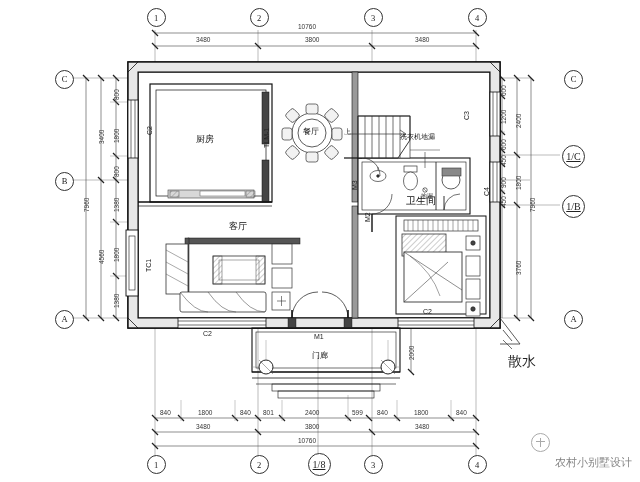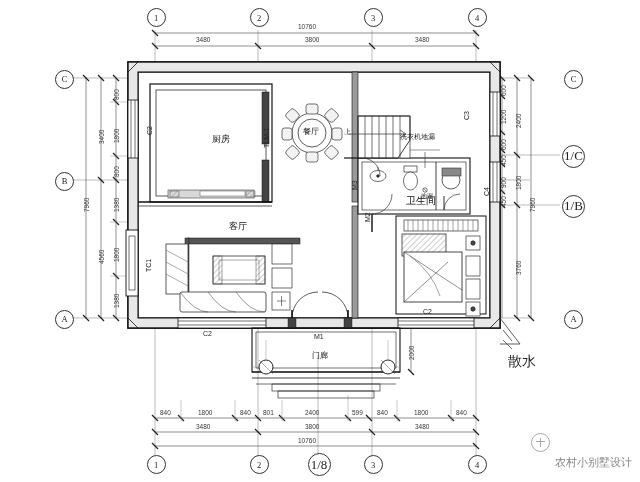--- a/index.html
+++ b/index.html
@@ -4,21 +4,21 @@
 <style>
   html,body{margin:0;padding:0;background:#ffffff;}
   body{width:640px;height:482px;position:relative;overflow:hidden;
        font-family:"Liberation Sans","DejaVu Sans",sans-serif;color:#1a1a1a;}
   #plan{position:absolute;left:0;top:0;width:640px;height:482px;}
   .dim{position:absolute;font-size:6.5px;color:#333;white-space:nowrap;line-height:1;}
   .dim.vert{transform:rotate(-90deg);transform-origin:left top;}
   .gcirc{position:absolute;width:17px;height:17px;border:1.1px solid #333;border-radius:50%;
          font-size:8.5px;display:flex;align-items:center;justify-content:center;color:#222;
          background:#fff;font-family:"Liberation Serif",serif;}
-  .gcirc.wide{width:21px;height:21px;font-size:13px;}
+  .gcirc.wide{width:21px;height:21px;font-size:10px;text-decoration:underline;}
   .room{position:absolute;font-size:9px;color:#111;white-space:nowrap;line-height:1;}
   .tiny{position:absolute;font-size:6px;color:#222;white-space:nowrap;line-height:1;}
   .tiny.vert{transform:rotate(-90deg);transform-origin:left top;}
   #watermark{position:absolute;right:8px;bottom:12px;display:flex;align-items:center;gap:5px;
              opacity:.72;}
   #wm-text{font-size:11px;color:#555;white-space:nowrap;margin-top:41px;}
   #wm-mark{width:17px;height:17px;border:1px solid #888;border-radius:50%;position:relative;}
   #wm-mark:before,#wm-mark:after{content:"";position:absolute;background:#888;}
   #wm-mark:before{left:4px;top:7.5px;width:9px;height:1.2px;}
   #wm-mark:after{left:7.6px;top:4px;width:1.2px;height:9px;}
@@ -468,21 +468,21 @@
 <div class="dim" style="left:414px;top:410px;">1800</div>
 <div class="dim" style="left:456px;top:410px;">840</div>
 
 <div class="dim" style="left:196px;top:424px;">3480</div>
 <div class="dim" style="left:305px;top:424px;">3800</div>
 <div class="dim" style="left:415px;top:424px;">3480</div>
 <div class="dim" style="left:298px;top:438px;">10760</div>
 
 <div class="dim vert" style="left:409px;top:360px;">2000</div>
 
-<div class="room" style="left:212px;top:135px;">厨房</div>
+<div class="room" style="left:196px;top:135px;">厨房</div>
 <div class="room" style="left:303px;top:128px;font-size:8px;">餐厅</div>
 <div class="room" style="left:229px;top:222px;">客厅</div>
 <div class="room" style="left:406px;top:196px;font-size:10px;">卫生间</div>
 <div class="room" style="left:312px;top:352px;font-size:8px;">门廊</div>
 
 <div class="tiny" style="left:400px;top:133px;font-size:7px;">洗衣机地漏</div>
 <div class="tiny" style="left:421px;top:193px;font-size:6px;">地漏</div>
 <div class="tiny" style="left:344px;top:128px;font-size:7px;">上</div>
 <div class="tiny" style="left:508px;top:354px;font-size:14px;">散水</div>
 

